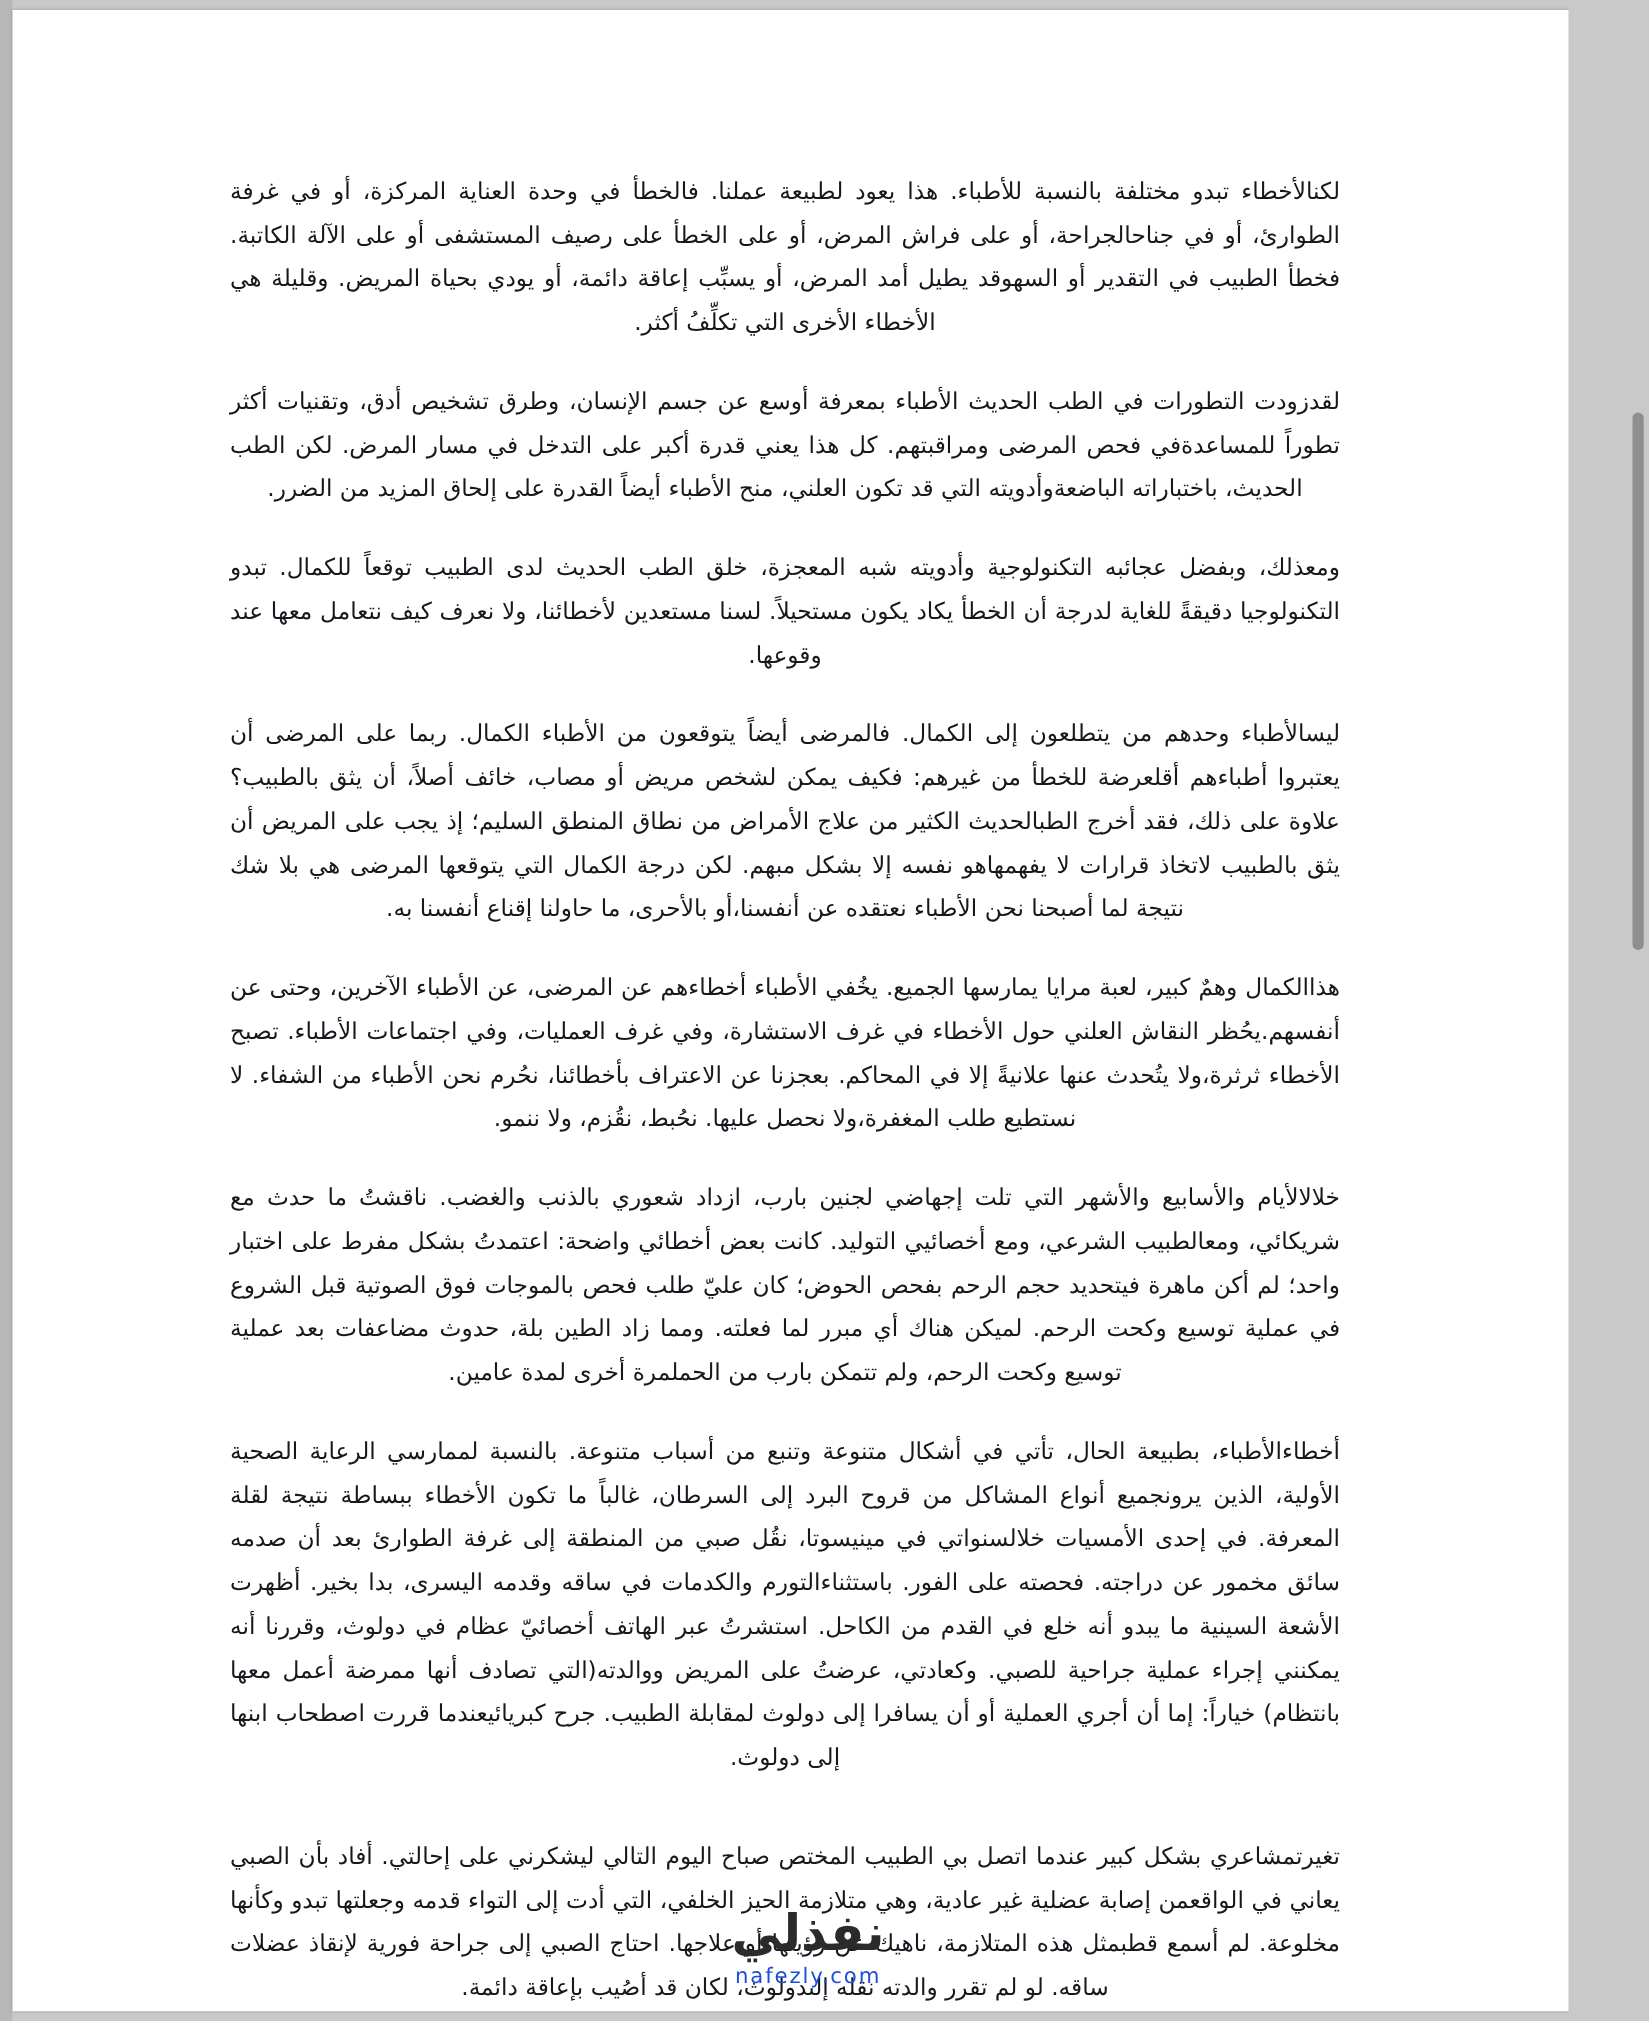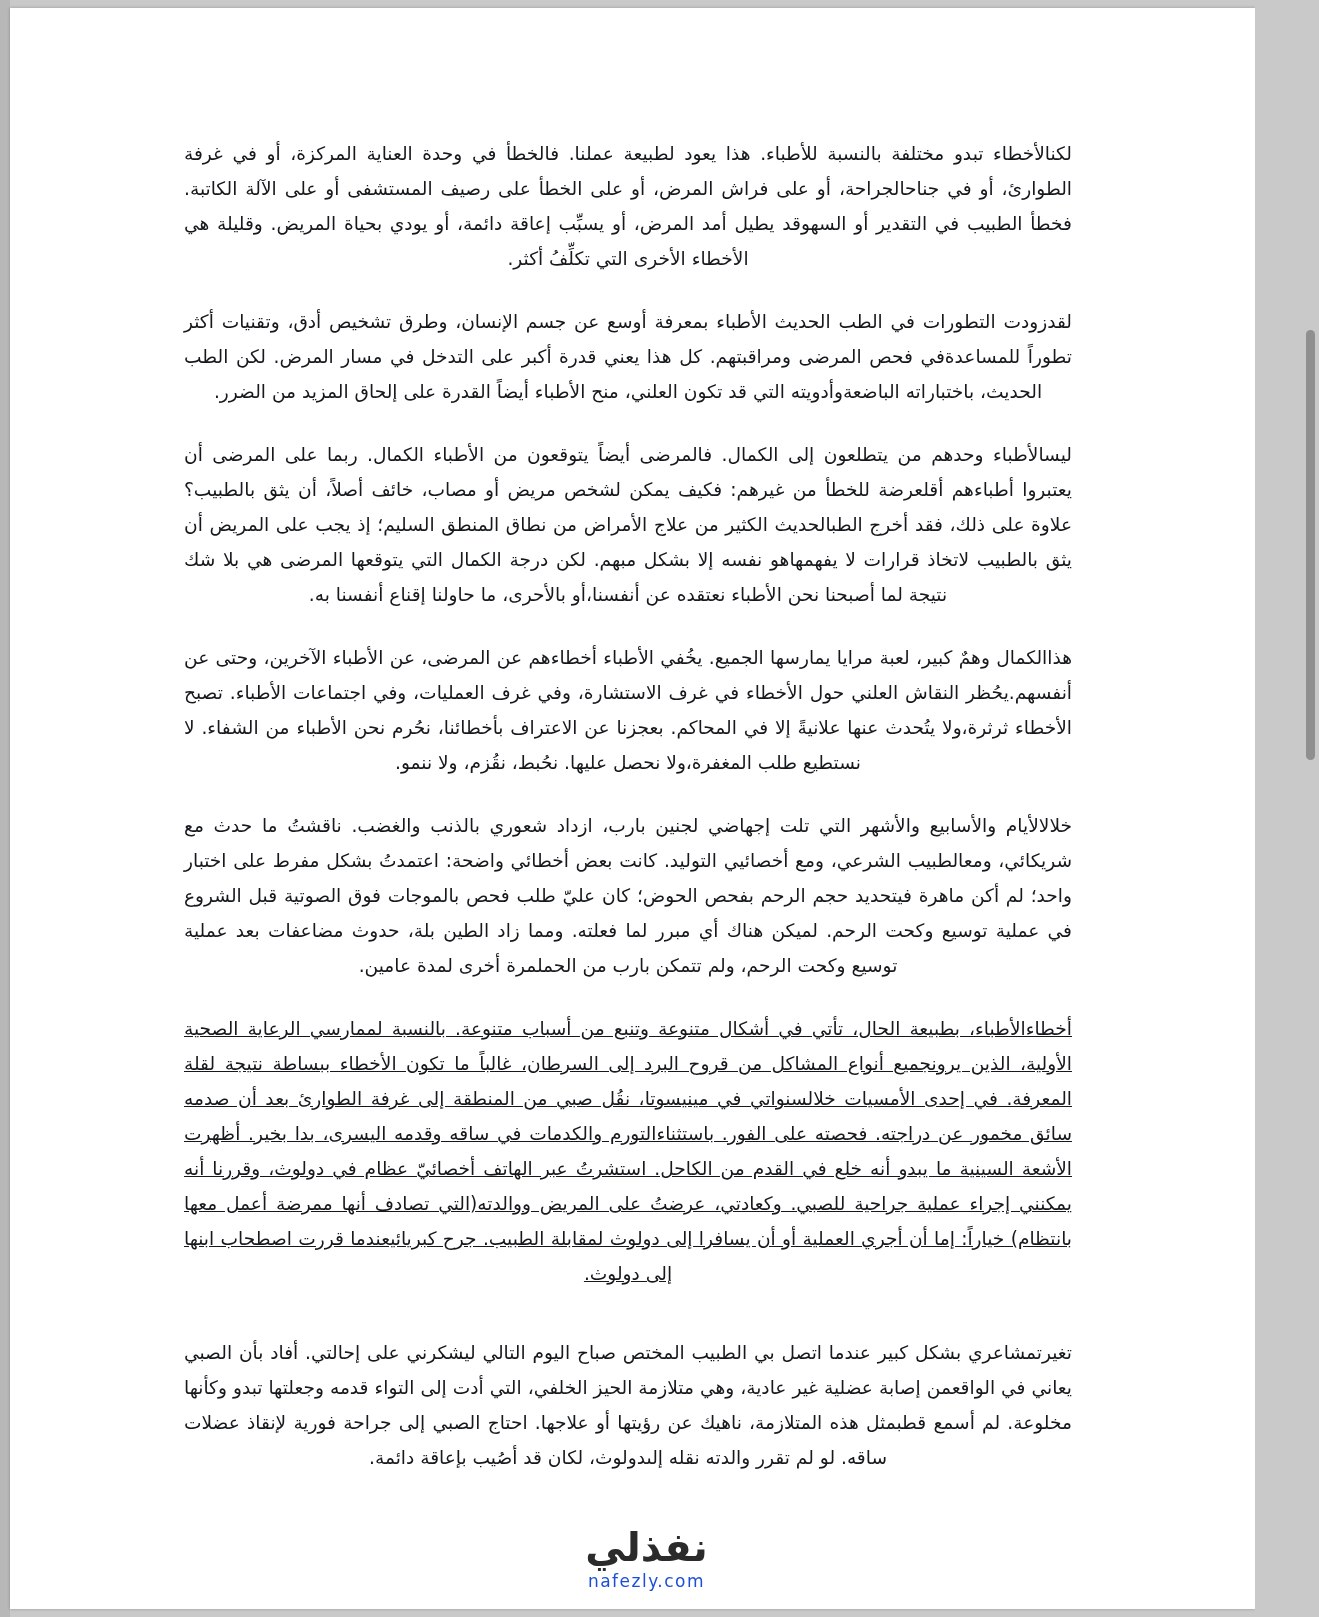--- a/index.html
+++ b/index.html
@@ -90,21 +90,21 @@
     font-family: "DejaVu Sans", "Liberation Sans", sans-serif;
   }
 
   .body-text p {
     margin: 0 0 28px 0;
     text-align: justify;
     text-justify: inter-word;
   }
   .body-text p:last-child { margin-bottom: 0; }
 
-  .para-gap-large { margin-bottom: 44px !important; text-decoration: underline; }
+  .para-gap-large { margin-bottom: 44px !important; }
 
   .watermark {
     position: absolute;
     left: 0;
     right: 0;
     bottom: 18px;
     text-align: center;
     user-select: none;
     padding-left: 28px;
   }
@@ -131,20 +131,21 @@
 <div class="viewport">
 
   <div class="left-gutter"></div>
 
   <div class="page">
     <div class="content">
 
       <div class="body-text">
         <p>لكنالأخطاء تبدو مختلفة بالنسبة للأطباء. هذا يعود لطبيعة عملنا. فالخطأ في وحدة العناية المركزة، أو في غرفة الطوارئ، أو في جناحالجراحة، أو على فراش المرض، أو على الخطأ على رصيف المستشفى أو على الآلة الكاتبة. فخطأ الطبيب في التقدير أو السهوقد يطيل أمد المرض، أو يسبِّب إعاقة دائمة، أو يودي بحياة المريض. وقليلة هي الأخطاء الأخرى التي تكلِّفُ أكثر.</p>
         <p>لقدزودت التطورات في الطب الحديث الأطباء بمعرفة أوسع عن جسم الإنسان، وطرق تشخيص أدق، وتقنيات أكثر تطوراً للمساعدةفي فحص المرضى ومراقبتهم. كل هذا يعني قدرة أكبر على التدخل في مسار المرض. لكن الطب الحديث، باختباراته الباضعةوأدويته التي قد تكون العلني، منح الأطباء أيضاً القدرة على إلحاق المزيد من الضرر.</p>
+        <p>ومعذلك، وبفضل عجائبه التكنولوجية وأدويته شبه المعجزة، خلق الطب الحديث لدى الطبيب توقعاً للكمال. تبدو التكنولوجيا دقيقةً للغاية لدرجة أن الخطأ يكاد يكون مستحيلاً. لسنا مستعدين لأخطائنا، ولا نعرف كيف نتعامل معها عند وقوعها.</p>
         <p>ليسالأطباء وحدهم من يتطلعون إلى الكمال. فالمرضى أيضاً يتوقعون من الأطباء الكمال. ربما على المرضى أن يعتبروا أطباءهم أقلعرضة للخطأ من غيرهم: فكيف يمكن لشخص مريض أو مصاب، خائف أصلاً، أن يثق بالطبيب؟ علاوة على ذلك، فقد أخرج الطبالحديث الكثير من علاج الأمراض من نطاق المنطق السليم؛ إذ يجب على المريض أن يثق بالطبيب لاتخاذ قرارات لا يفهمهاهو نفسه إلا بشكل مبهم. لكن درجة الكمال التي يتوقعها المرضى هي بلا شك نتيجة لما أصبحنا نحن الأطباء نعتقده عن أنفسنا،أو بالأحرى، ما حاولنا إقناع أنفسنا به.</p>
         <p>هذاالكمال وهمٌ كبير، لعبة مرايا يمارسها الجميع. يخُفي الأطباء أخطاءهم عن المرضى، عن الأطباء الآخرين، وحتى عن أنفسهم.يحُظر النقاش العلني حول الأخطاء في غرف الاستشارة، وفي غرف العمليات، وفي اجتماعات الأطباء. تصبح الأخطاء ثرثرة،ولا يتُحدث عنها علانيةً إلا في المحاكم. بعجزنا عن الاعتراف بأخطائنا، نحُرم نحن الأطباء من الشفاء. لا نستطيع طلب المغفرة،ولا نحصل عليها. نحُبط، نقُزم، ولا ننمو.</p>
         <p>خلالالأيام والأسابيع والأشهر التي تلت إجهاضي لجنين بارب، ازداد شعوري بالذنب والغضب. ناقشتُ ما حدث مع شريكائي، ومعالطبيب الشرعي، ومع أخصائيي التوليد. كانت بعض أخطائي واضحة: اعتمدتُ بشكل مفرط على اختبار واحد؛ لم أكن ماهرة فيتحديد حجم الرحم بفحص الحوض؛ كان عليّ طلب فحص بالموجات فوق الصوتية قبل الشروع في عملية توسيع وكحت الرحم. لميكن هناك أي مبرر لما فعلته. ومما زاد الطين بلة، حدوث مضاعفات بعد عملية توسيع وكحت الرحم، ولم تتمكن بارب من الحملمرة أخرى لمدة عامين.</p>
         <p class="para-gap-large">أخطاءالأطباء، بطبيعة الحال، تأتي في أشكال متنوعة وتنبع من أسباب متنوعة. بالنسبة لممارسي الرعاية الصحية الأولية، الذين يرونجميع أنواع المشاكل من قروح البرد إلى السرطان، غالباً ما تكون الأخطاء ببساطة نتيجة لقلة المعرفة. في إحدى الأمسيات خلالسنواتي في مينيسوتا، نقُل صبي من المنطقة إلى غرفة الطوارئ بعد أن صدمه سائق مخمور عن دراجته. فحصته على الفور. باستثناءالتورم والكدمات في ساقه وقدمه اليسرى، بدا بخير. أظهرت الأشعة السينية ما يبدو أنه خلع في القدم من الكاحل. استشرتُ عبر الهاتف أخصائيّ عظام في دولوث، وقررنا أنه يمكنني إجراء عملية جراحية للصبي. وكعادتي، عرضتُ على المريض ووالدته(التي تصادف أنها ممرضة أعمل معها بانتظام) خياراً: إما أن أجري العملية أو أن يسافرا إلى دولوث لمقابلة الطبيب. جرح كبريائيعندما قررت اصطحاب ابنها إلى دولوث.</p>
         <p>تغيرتمشاعري بشكل كبير عندما اتصل بي الطبيب المختص صباح اليوم التالي ليشكرني على إحالتي. أفاد بأن الصبي يعاني في الواقعمن إصابة عضلية غير عادية، وهي متلازمة الحيز الخلفي، التي أدت إلى التواء قدمه وجعلتها تبدو وكأنها مخلوعة. لم أسمع قطبمثل هذه المتلازمة، ناهيك عن رؤيتها أو علاجها. احتاج الصبي إلى جراحة فورية لإنقاذ عضلات ساقه. لو لم تقرر والدته نقله إلىدولوث، لكان قد أصُيب بإعاقة دائمة.</p>
       </div>
 
       <div class="watermark">
         <div class="wm-arabic">نفذلي</div>
         <div class="wm-latin">nafezly.com</div>

